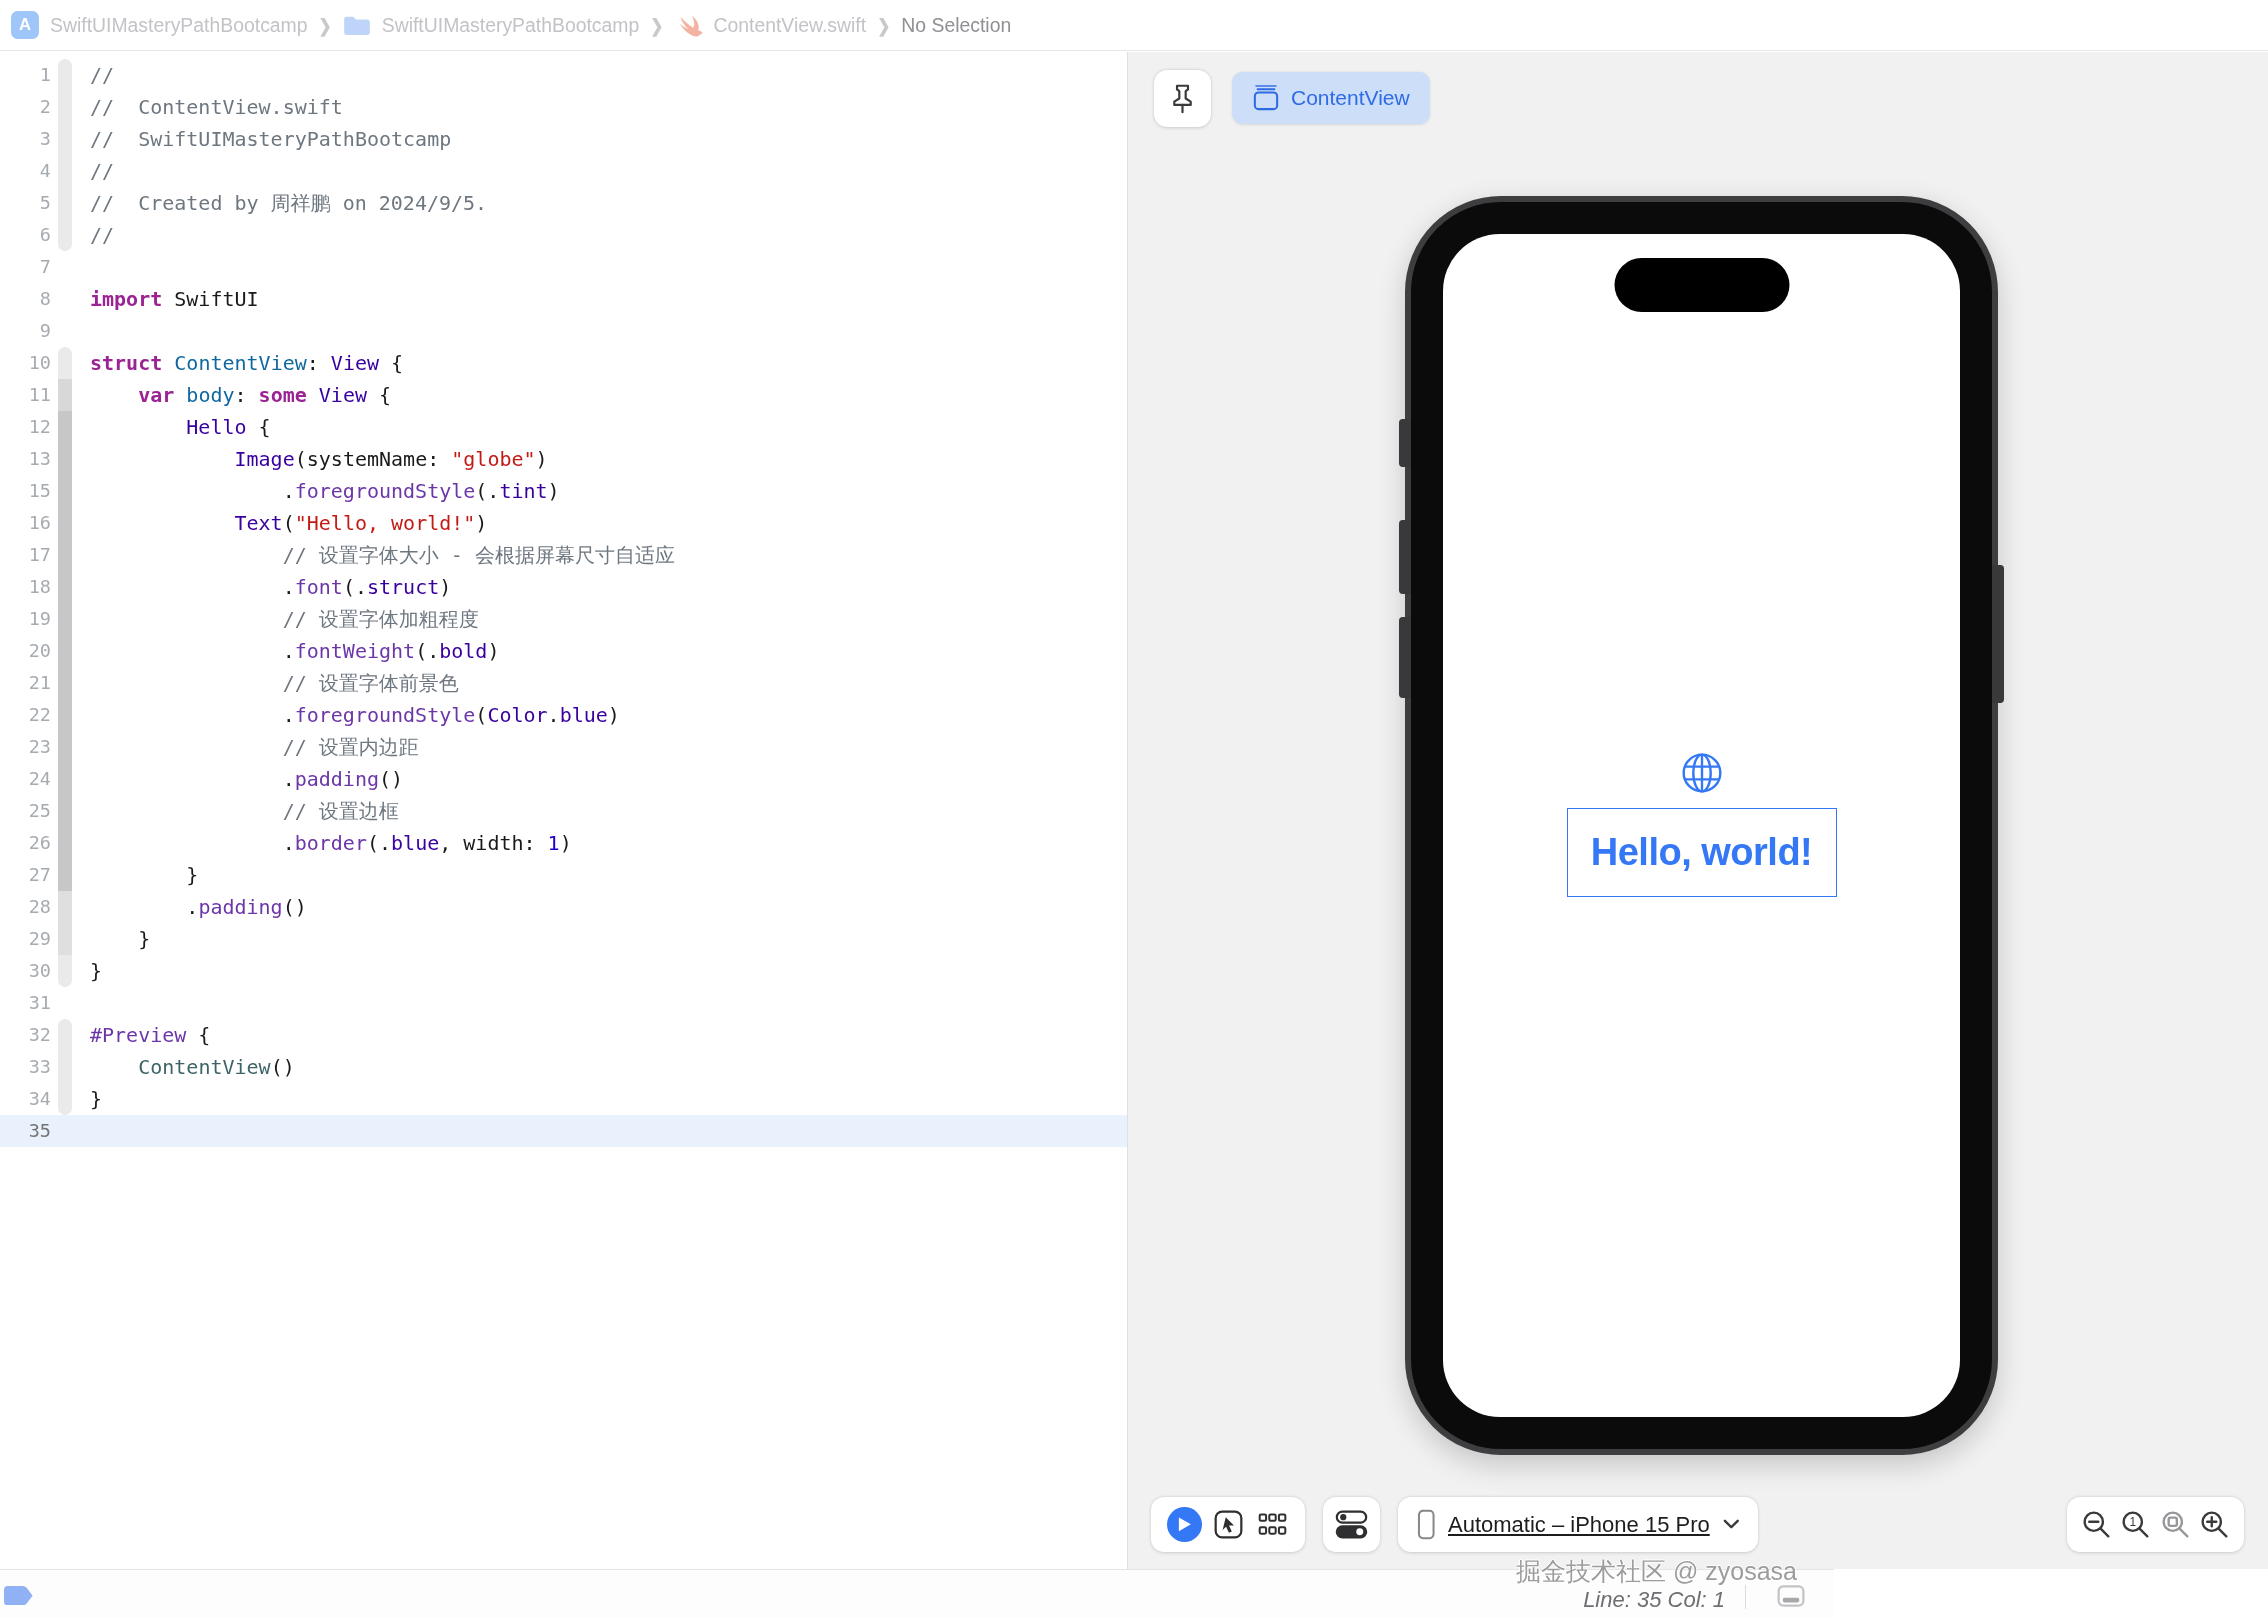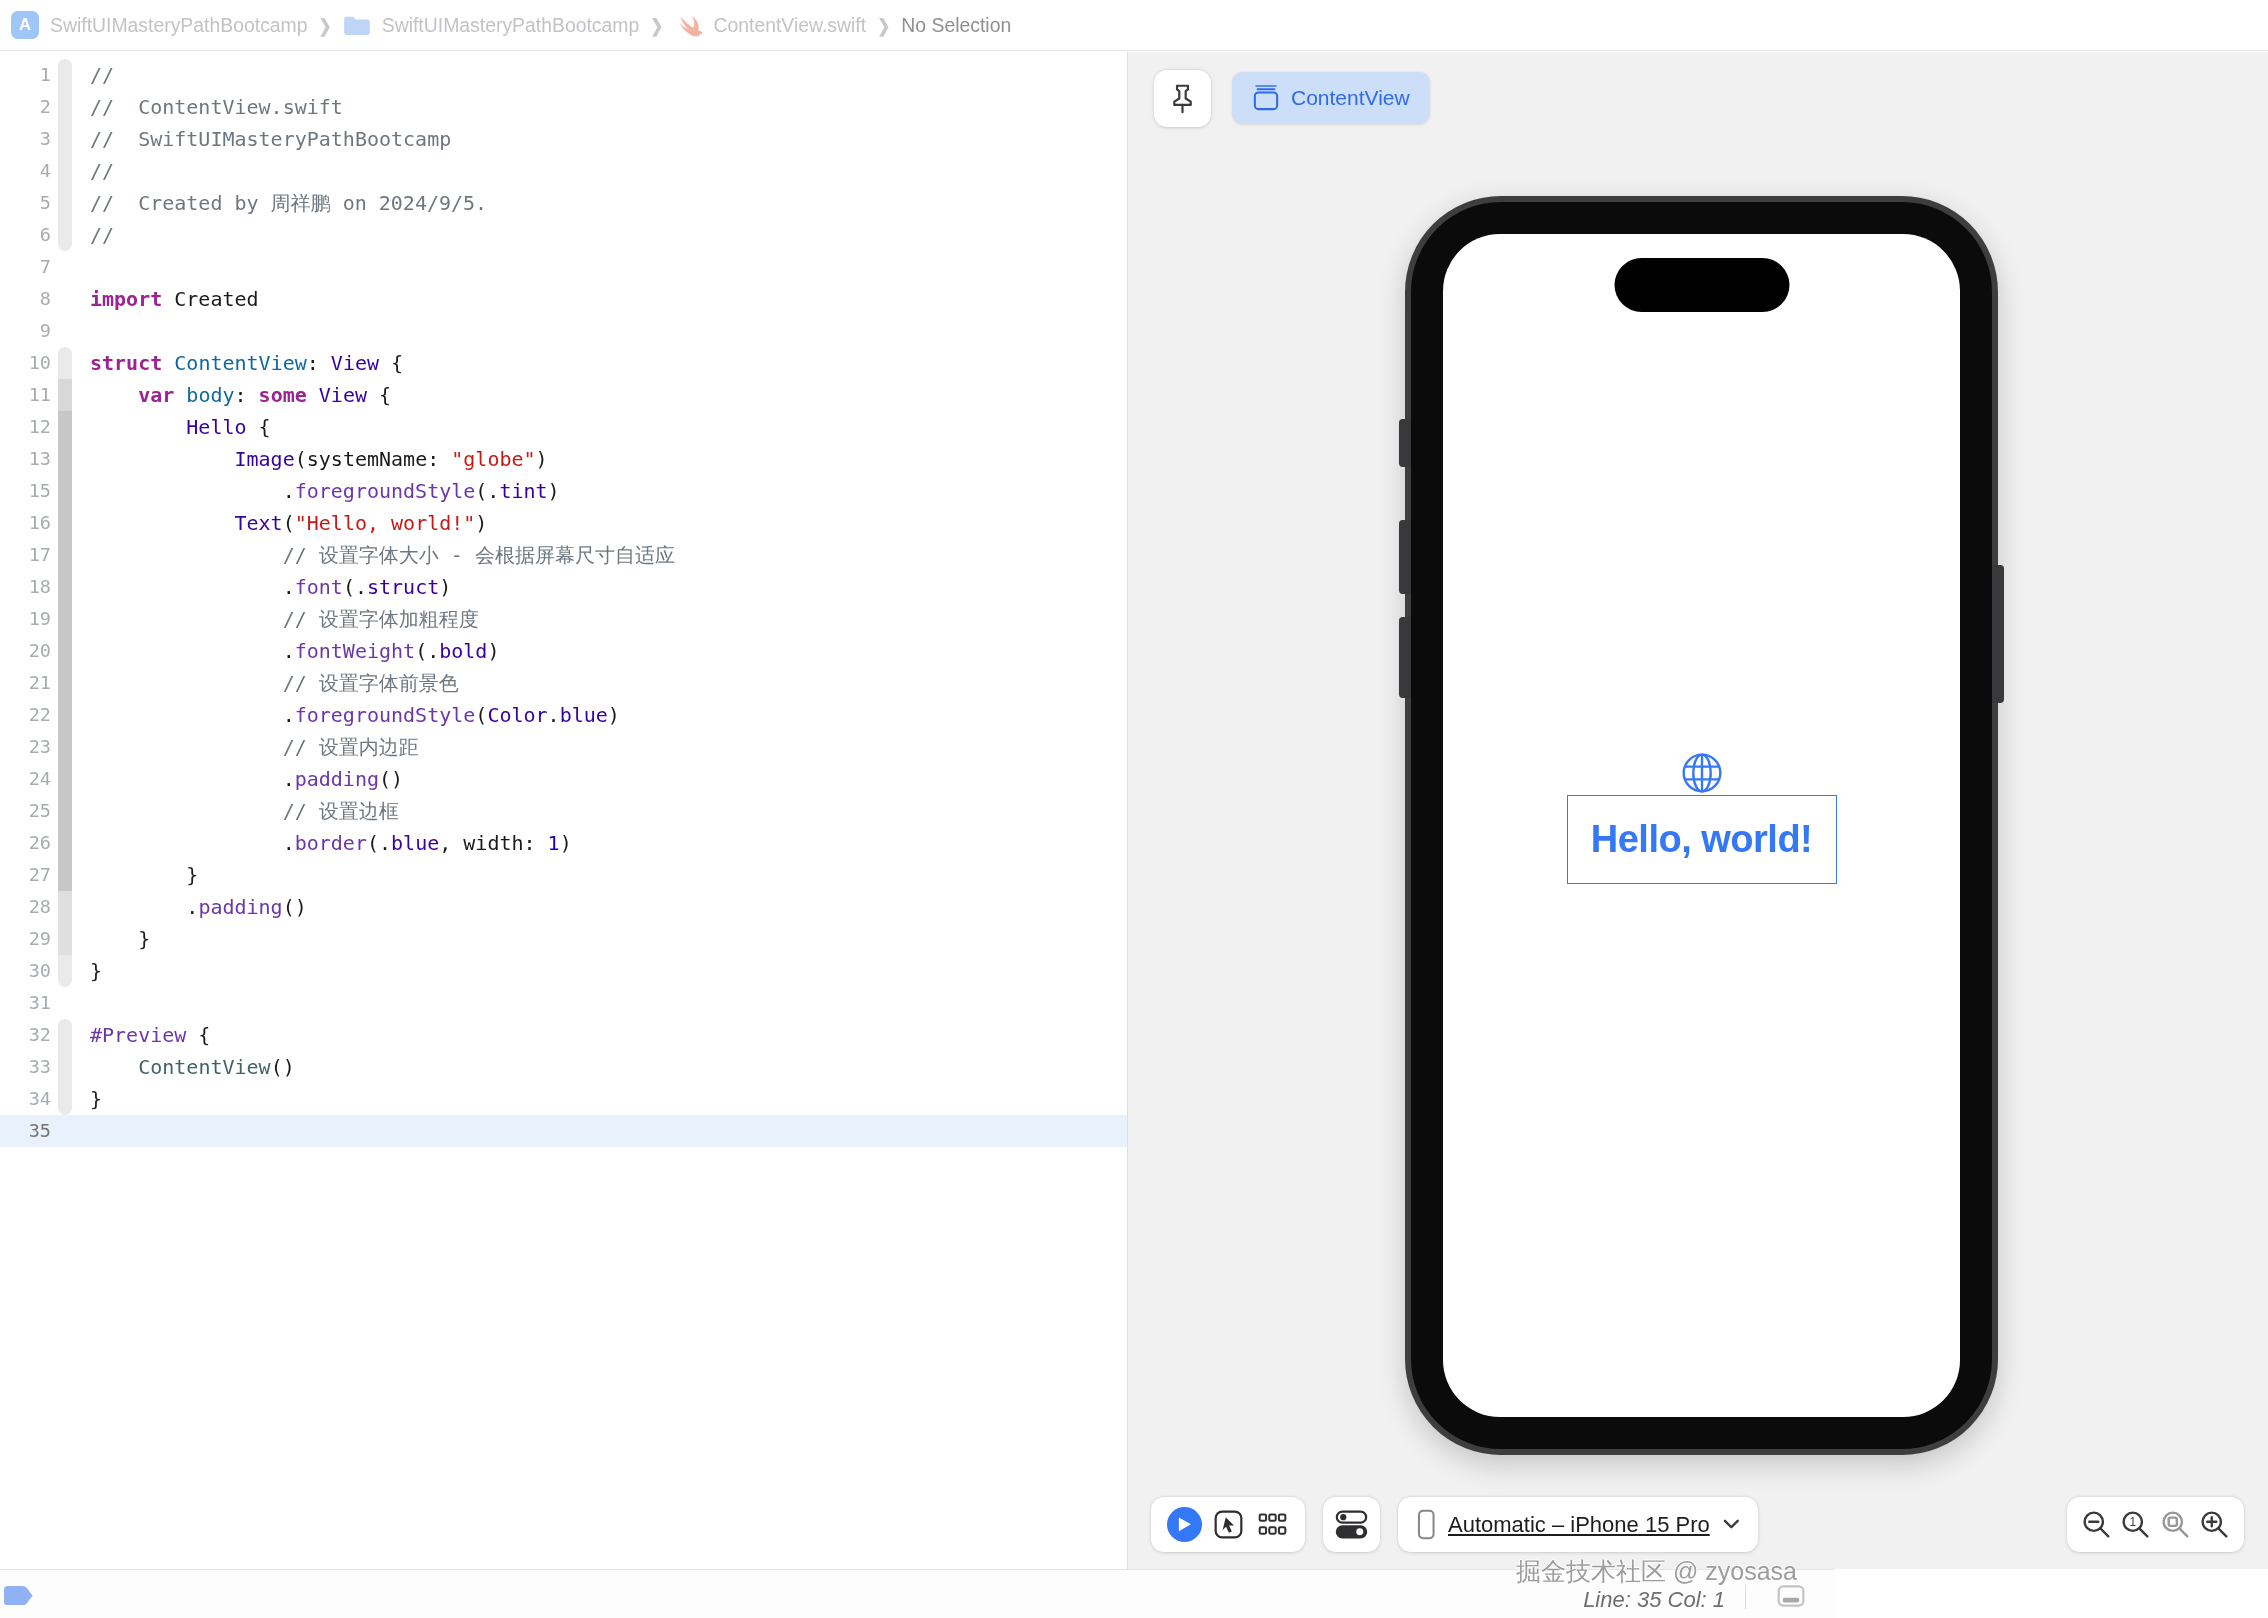--- a/index.html
+++ b/index.html
@@ -59,21 +59,21 @@
     background:#0b0b0c;border:6.5px solid #3e3e40;border-radius:96px;box-sizing:border-box;
     box-shadow:0 9.2px 28px rgba(0,0,0,.18);}
   .screen{position:absolute;left:32px;top:32px;right:32px;bottom:32px;
     background:#ffffff;border-radius:57px;overflow:hidden;}
   .island{position:absolute;left:50%;top:24px;transform:translateX(-50%);
     width:175px;height:54px;border-radius:27px;background:#000;}
   .sidebtn{position:absolute;width:12px;background:#39393b;}
   .sidebtn.lft{left:-12px;border-radius:3.7px 0 0 3.7px;}
   .sidebtn.rgt{right:-12px;border-radius:0 3.7px 3.7px 0;}
   .vstack{position:absolute;left:0;right:0;top:517px;display:flex;flex-direction:column;
-    align-items:center;}
+    align-items:center;gap:13px;}
   .hello-box{width:270px;height:89px;border:1.8px solid #3478f6;box-sizing:border-box;
     display:flex;align-items:center;justify-content:center;}
   .hello-text{font-size:38px;font-weight:bold;color:#3478f6;letter-spacing:-0.5px;}
   
   .toolbar1{position:absolute;left:23px;top:1445px;width:154px;height:55px;
     display:flex;align-items:center;justify-content:space-around;padding:0 11px;box-sizing:border-box;}
   .toolbar2{position:absolute;left:195px;top:1445px;width:57px;height:55px;
     display:flex;align-items:center;justify-content:center;}
   .device-bar{position:absolute;left:270px;top:1445px;height:55px;padding:0 18.5px;
     display:flex;align-items:center;gap:13px;}
@@ -147,21 +147,21 @@
         <span class="ln">6</span>
         <span class="bar l rb"></span>
         <span class="code"><span class="tk-cm">//</span></span>
       </div>
       <div class="line">
         <span class="ln">7</span>
         <span class="code"></span>
       </div>
       <div class="line">
         <span class="ln">8</span>
-        <span class="code"><span class="tk-kw">import</span><span class="tk-pre"> Created</span></span>
+        <span class="code"><span class="tk-kw">import</span><span class="tk-pre"> SwiftUI</span></span>
       </div>
       <div class="line">
         <span class="ln">9</span>
         <span class="code"></span>
       </div>
       <div class="line">
         <span class="ln">10</span>
         <span class="bar l rt"></span>
         <span class="code"><span class="tk-kw">struct</span><span class="tk-pre"> </span><span class="tk-decl">ContentView</span><span class="tk-pre">: </span><span class="tk-typ">View</span><span class="tk-pre"> {</span></span>
       </div>

